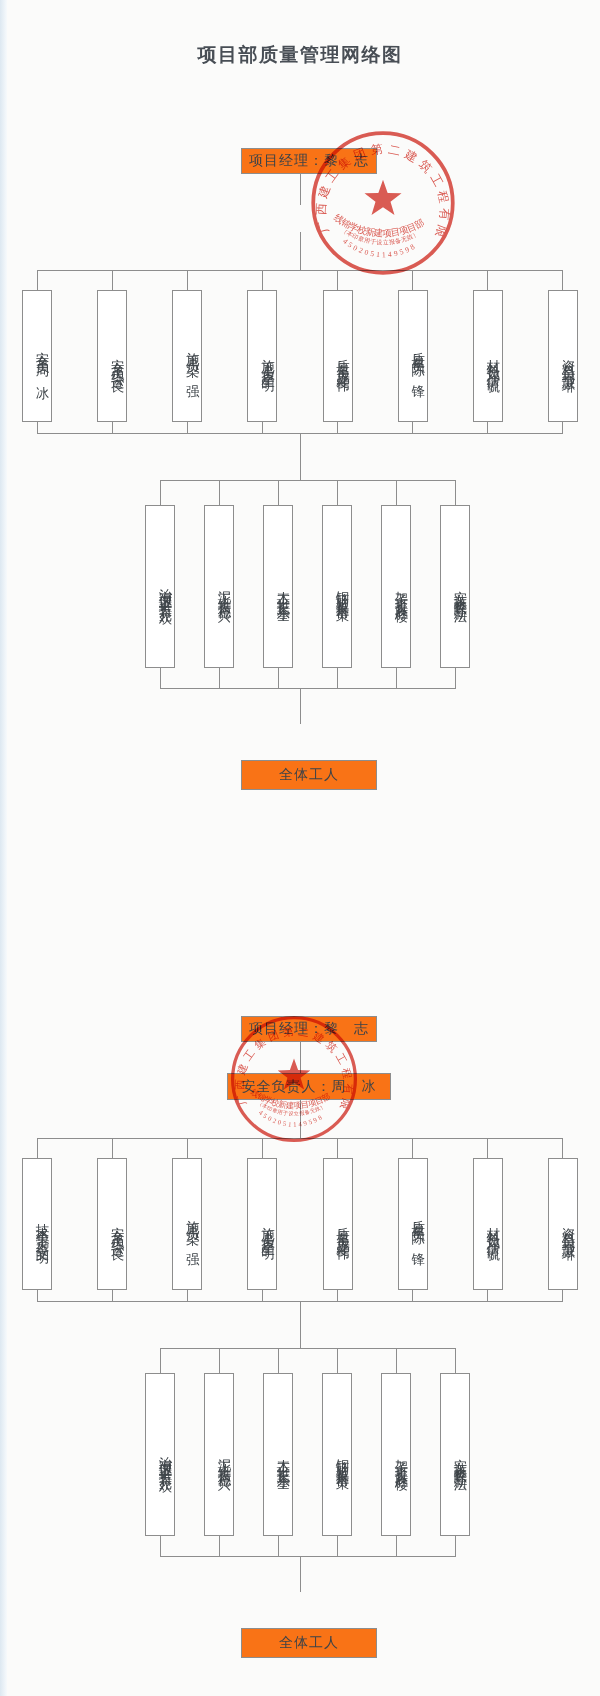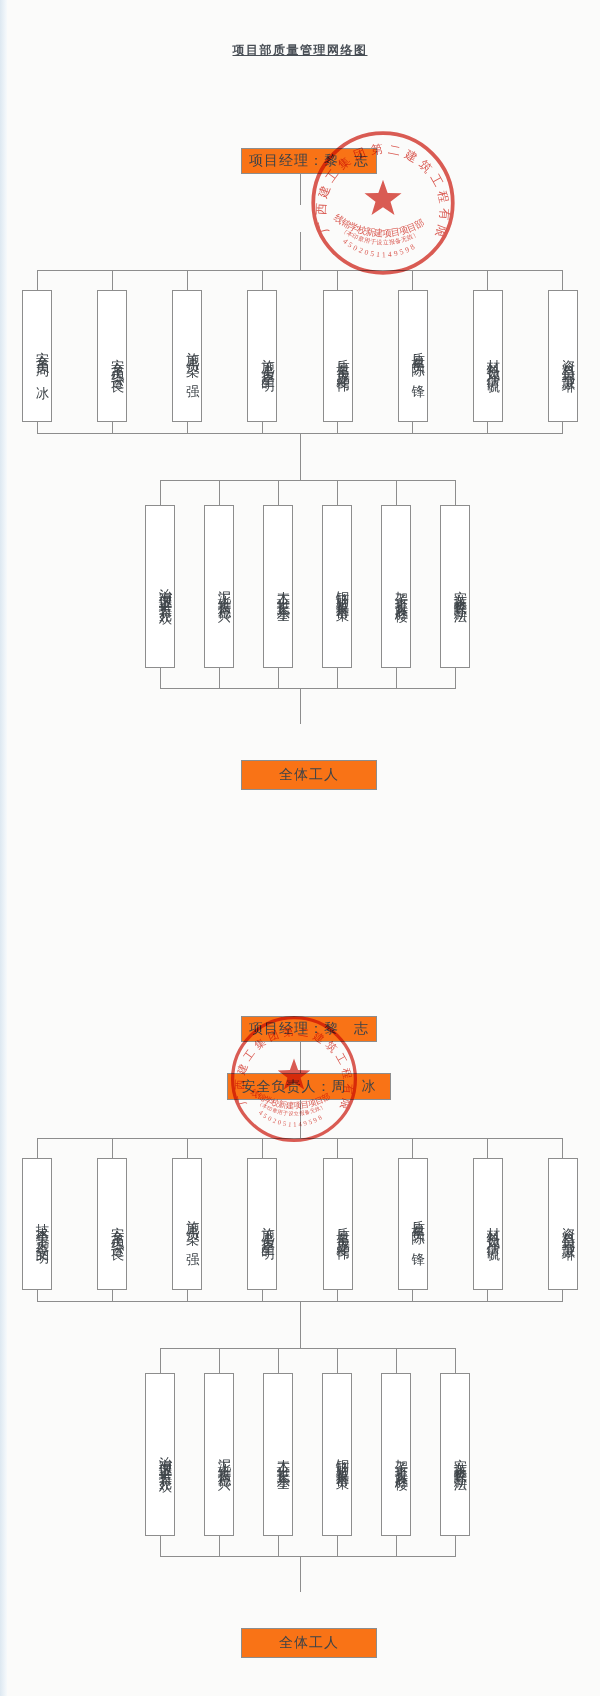--- a/index.html
+++ b/index.html
@@ -11,24 +11,23 @@
     color:#3d4348;
     overflow:hidden;
   }
   .scan-edge {
     position:absolute; left:0; top:0; width:7px; height:100%;
     background:linear-gradient(90deg,#dde8f1,#f7fafc);
   }
   .chart { position:absolute; left:0; width:600px; height:712px; }
   .c-title {
     position:absolute; top:0; left:0; width:100%;
-    text-align:center; font-size:12px; font-weight:bold;
+    text-align:center; font-size:19px; font-weight:bold;
     letter-spacing:1.5px; color:#484e55;
     font-family:"Liberation Sans","DejaVu Sans",sans-serif;
-    text-decoration:underline;
   }
   .hbox {
     position:absolute; left:50%; transform:translateX(-50%);
     border:1px solid #8d8d8d; background:#f97316;
     display:flex; align-items:center; justify-content:center;
     font-size:14px; letter-spacing:1px; color:#3d4348;margin-left:9px;
   }
   .hbox.manager { top:106px; width:136px; height:26px; }
   .hbox.lead    { top:163px; width:164px; height:27px; }
   .hbox.workers { top:718px; width:136px; height:30px; }

